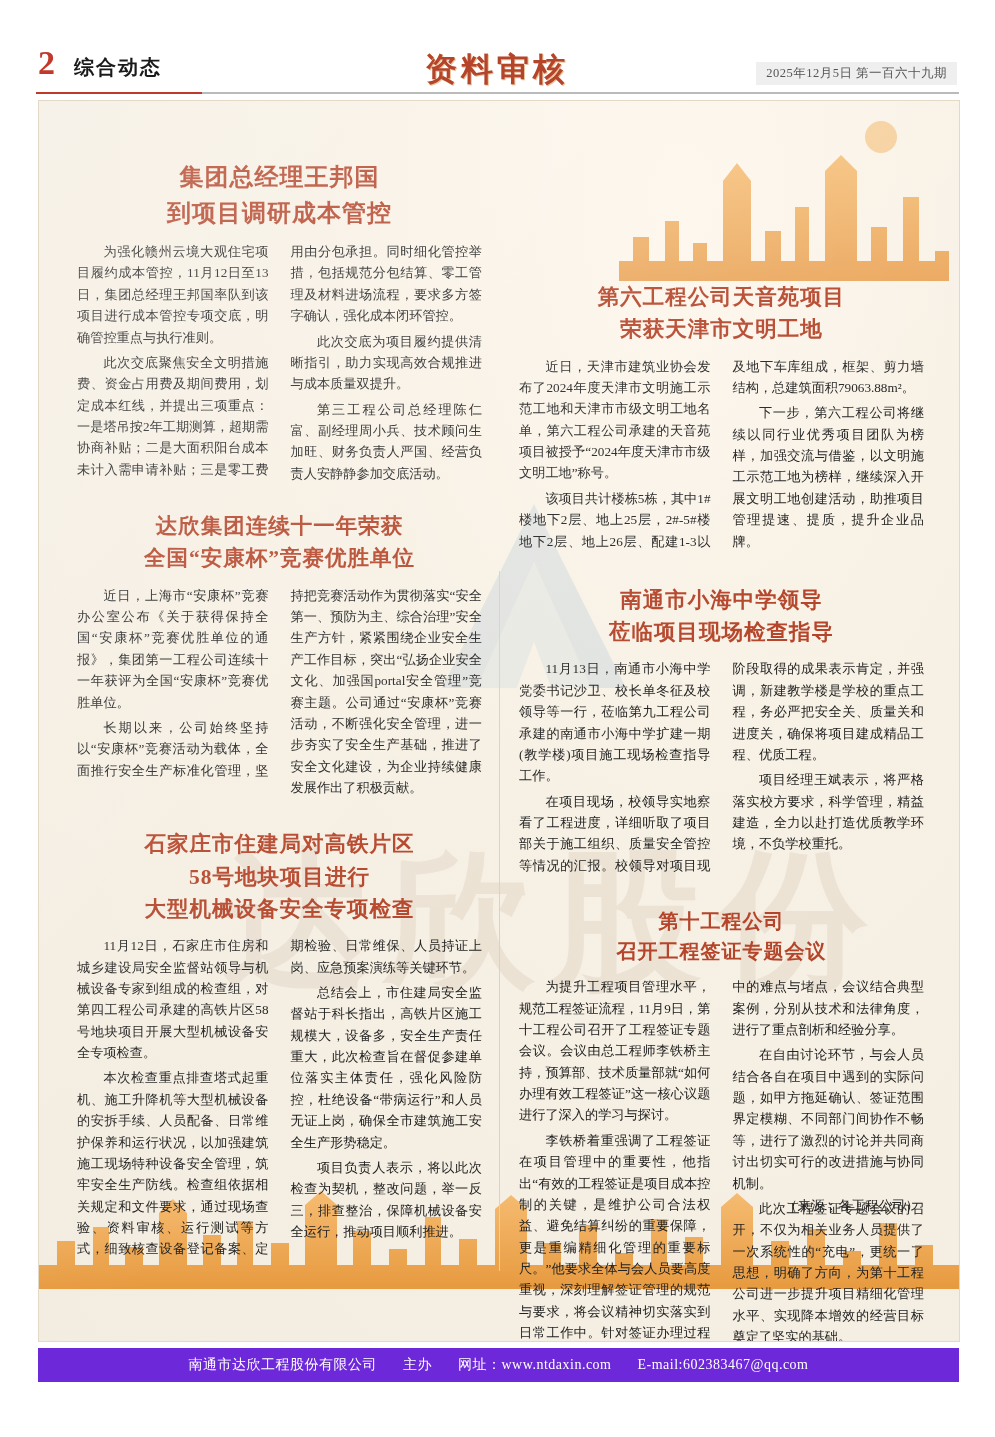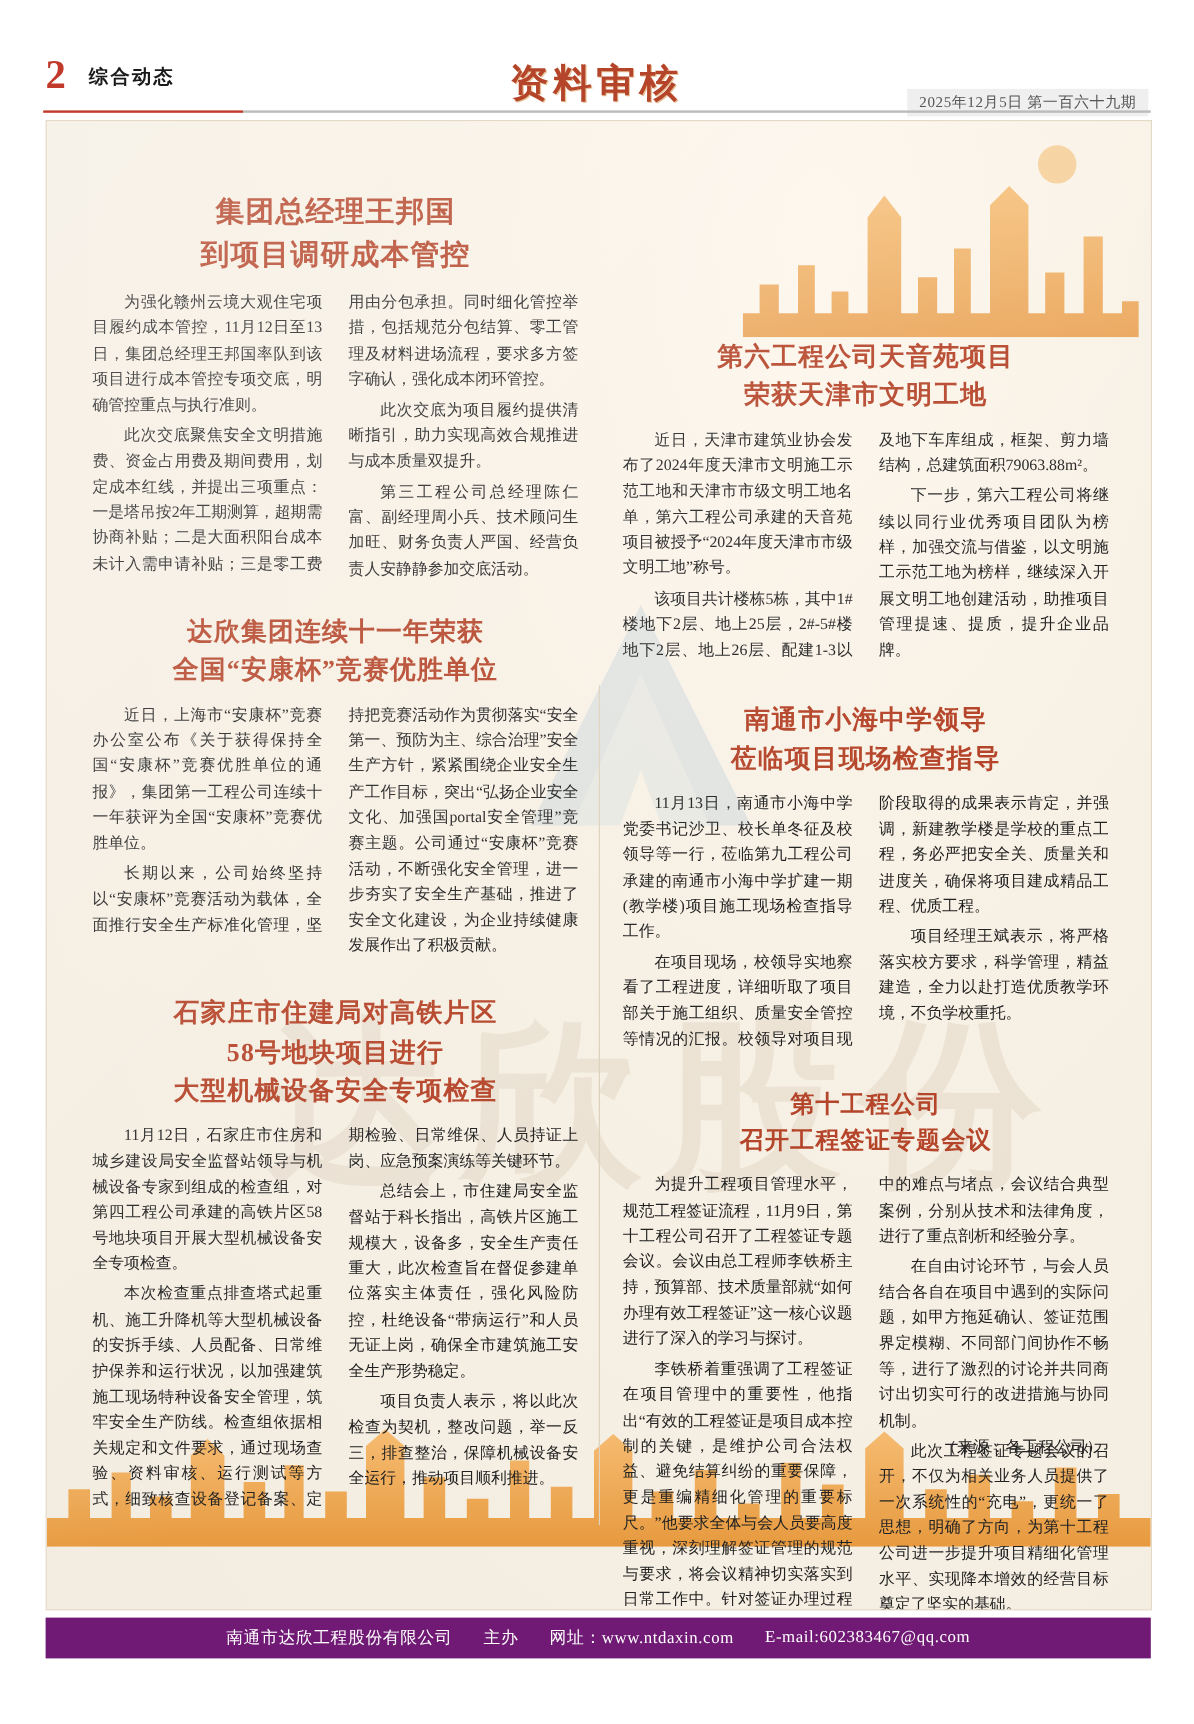--- a/index.html
+++ b/index.html
@@ -28,38 +28,38 @@
     left: 38px; top: 46px;
     font-size: 34px;
     font-weight: bold;
     color: #c0392b;
     font-family: "Liberation Serif", serif;
     line-height: 1;
   }
   .section-title {
     position: absolute;
     left: 74px; top: 54px;
-    font-size: 16px;
+    font-size: 20px;
     font-weight: bold;
     letter-spacing: 2px;
     color: #1a1a1a;
   }
   .paper-name {
     position: absolute;
     left: 425px; top: 48px;
     font-size: 32px;
     font-weight: bold;
     letter-spacing: 4px;
     color: #b5452a;
     font-family: "Liberation Serif", serif;
     text-shadow: 1px 1px 0 #e8c39a;
   }
   .issue-info {
     position: absolute;
-    right: 38px; top: 74px;
+    right: 38px; top: 62px;
     font-size: 12.5px;
     color: #555;
     background: #efefef;
     padding: 3px 10px;
     letter-spacing: 0.5px;
   }
   .masthead-rule {
     position: absolute;
     left: 36px; top: 92px;
     width: 923px;
@@ -167,21 +167,21 @@
     font-size: 13.5px;
     color: #222;
   }
 
   
   .footer {
     position: absolute;
     left: 38px; top: 1348px;
     width: 921px;
     height: 34px;
-    background: #701a75;
+    background: #6d28d9;
     color: #fff;
     display: flex;
     align-items: center;
     justify-content: center;
     gap: 26px;
     font-size: 14px;
     letter-spacing: 0.5px;
   }
   .footer span { white-space: nowrap; }
 </style>

